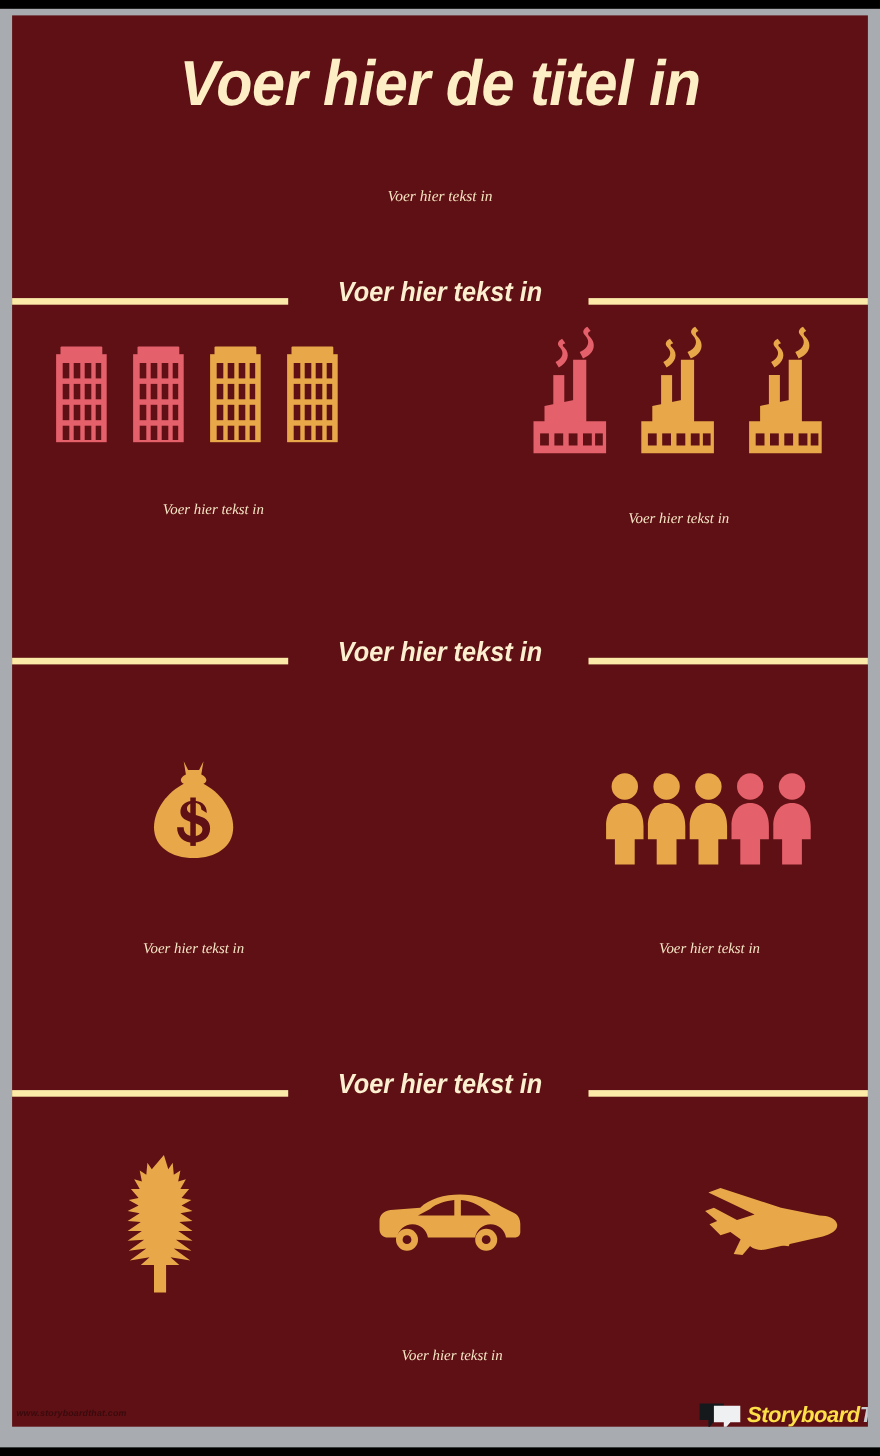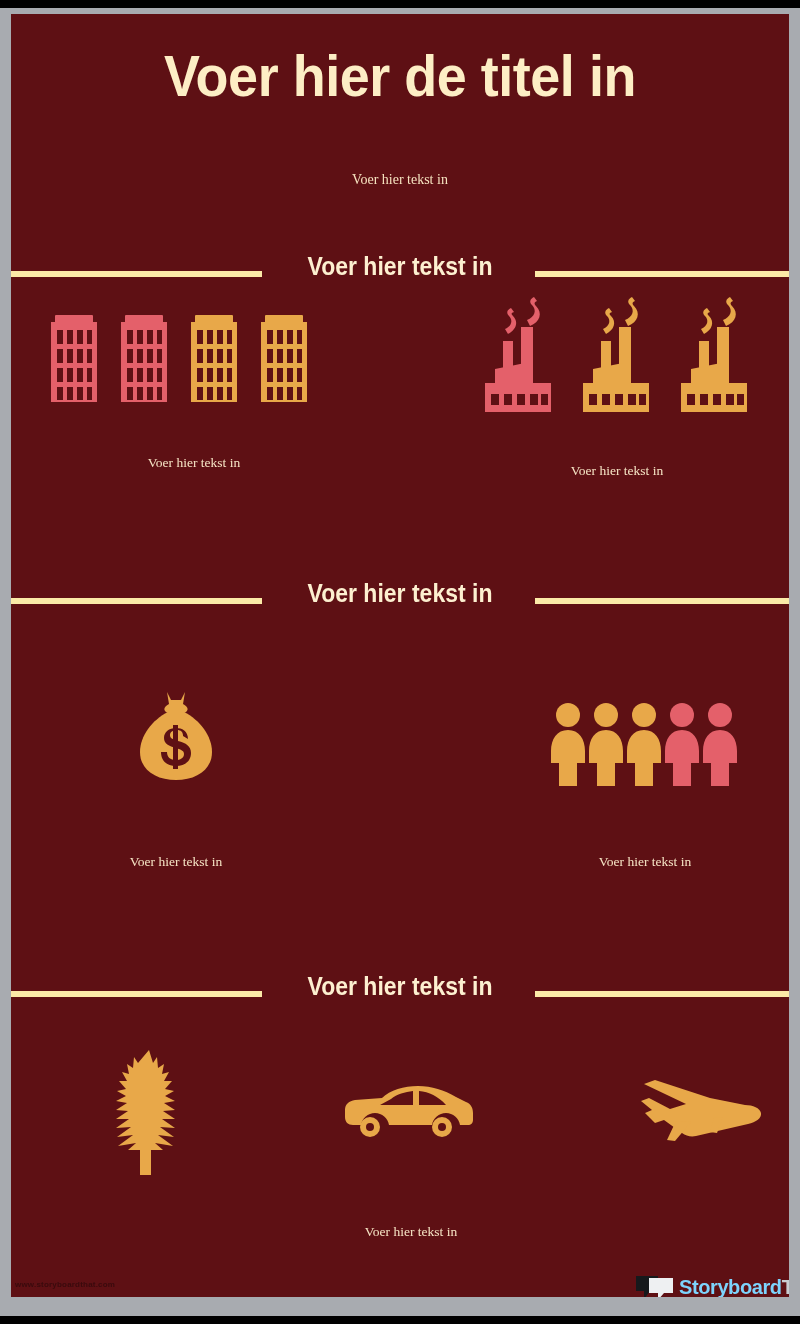--- a/index.html
+++ b/index.html
@@ -6,21 +6,21 @@
   body{
     width:800px;height:1324px;position:relative;overflow:hidden;
     font-family:"Liberation Sans",sans-serif;
   }
   .frame-gray{position:absolute;left:0;top:8px;width:800px;height:1308px;background:#a8abb0;}
   .topbar-black{position:absolute;left:0;top:0;width:800px;height:8px;background:#000;}
   .bottom-black{position:absolute;left:0;top:1316px;width:800px;height:8px;background:#000;}
 
   .poster{
     position:absolute;left:11px;top:14px;width:778px;height:1283px;
-    background:#5e1014;overflow:hidden;
+    background:#5e1014;overflow:hidden;font-style:italic;
   }
 
   
   .poster-title{
     position:absolute;left:0;top:28px;width:778px;text-align:center;
     font-family:"Liberation Sans",sans-serif;
     font-weight:700;font-size:58px;letter-spacing:-0.5px;
     color:#fdeec5;transform:scaleX(.93);transform-origin:center top;
     white-space:nowrap;
   }
@@ -58,21 +58,21 @@
     font-family:"Liberation Sans",sans-serif;font-size:8px;font-weight:700;
     color:#3a0a0d;letter-spacing:.2px;
   }
   .logo{position:absolute;left:624px;top:1257px;width:160px;height:34px;}
   .logo .bubbles{position:absolute;left:0;top:4px;width:40px;height:26px;}
   .logo .wordmark{
     position:absolute;left:44px;top:5px;white-space:nowrap;
     font-family:"Liberation Sans",sans-serif;font-size:20px;font-weight:700;
     letter-spacing:-.4px;
   }
-  .logo .w1{color:#7dd3fc;}
+  .logo .w1{color:#fde047;}
   .logo .w2{color:#c9ccd0;}
 </style>
 </head>
 <body>
 
 <div class="topbar-black"></div>
 <div class="frame-gray"></div>
 <div class="bottom-black"></div>
 
 <div class="poster">

